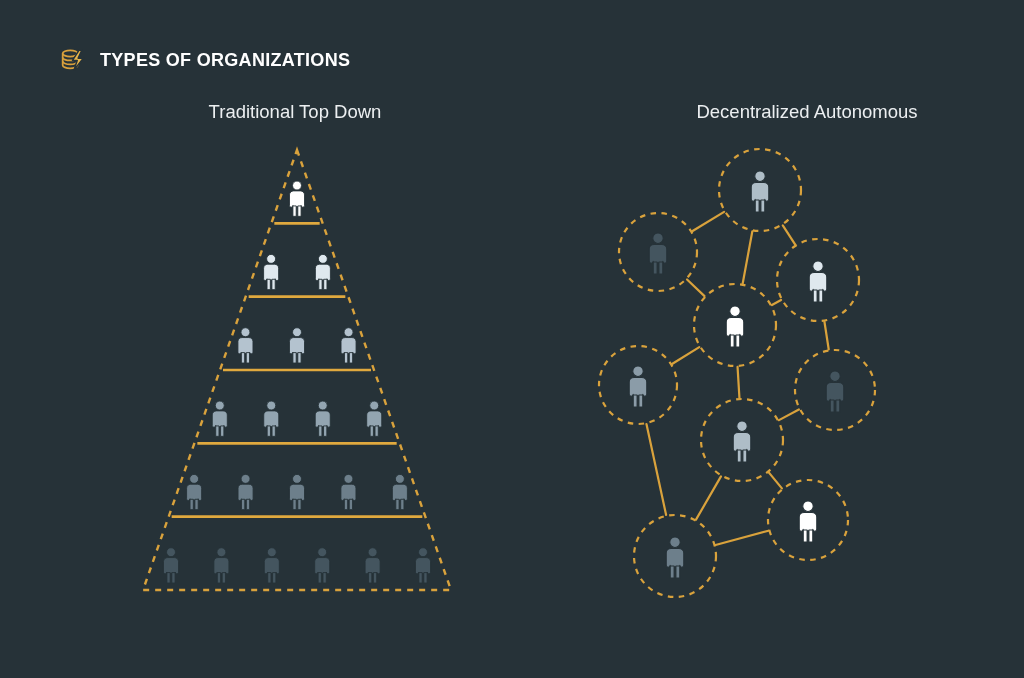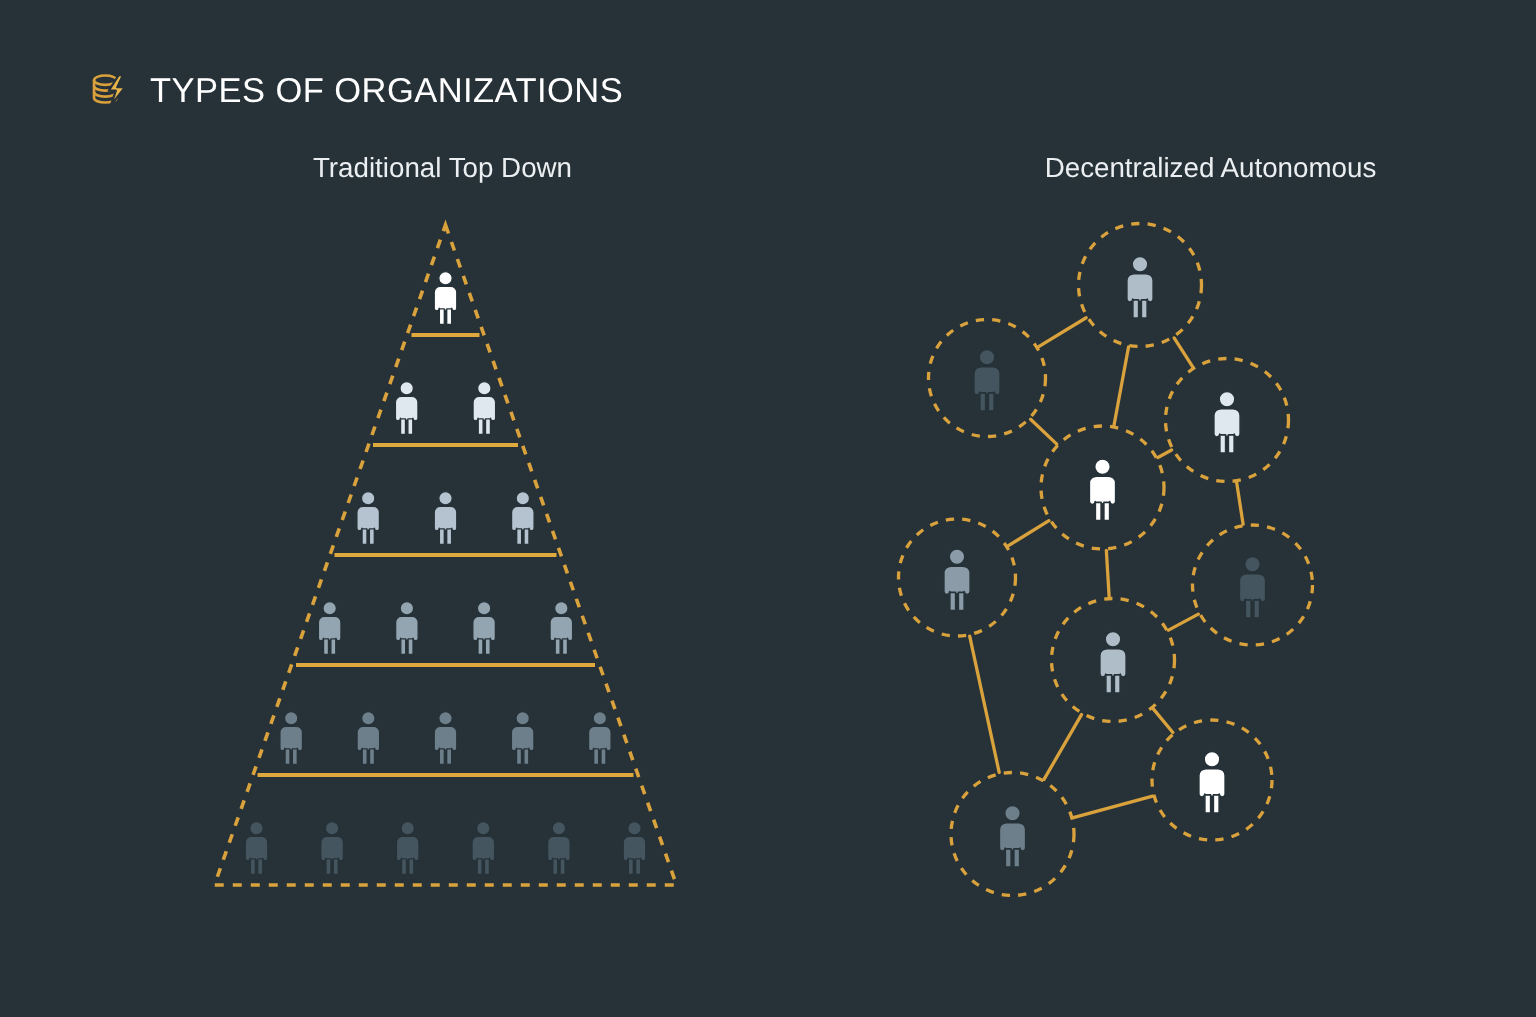--- a/index.html
+++ b/index.html
@@ -34,22 +34,22 @@
     gap: 12px;
     height: 36px;
   }
   .brand-logo {
     width: 30px;
     height: 30px;
     display: block;
     flex: 0 0 auto;
   }
   .page-title {
-    font-size: 23px;
-    font-weight: normal;
+    font-size: 18px;
+    font-weight: bold;
     letter-spacing: 0.3px;
     color: #ffffff;
     white-space: nowrap;
     line-height: 1;
   }
 
   
   .col-heading {
     position: absolute;
     top: 101px;

